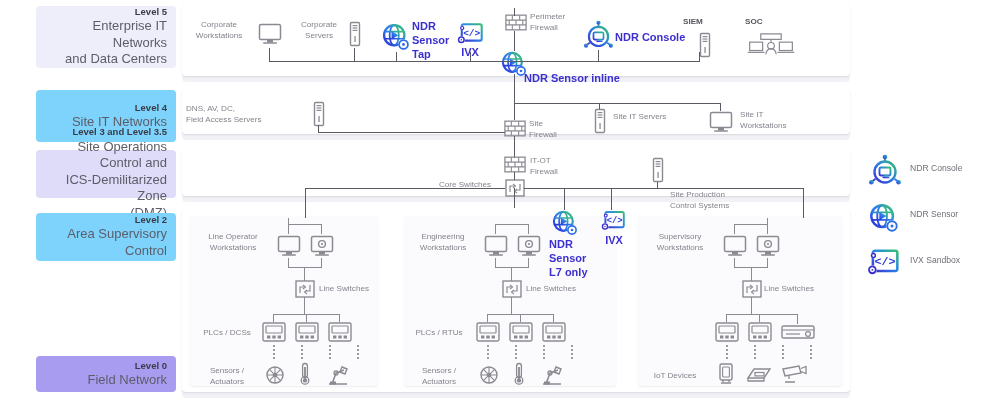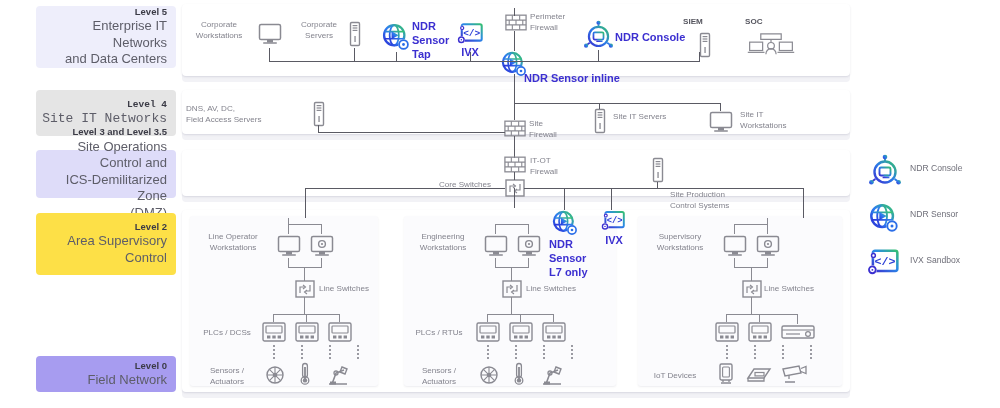--- a/index.html
+++ b/index.html
@@ -67,31 +67,31 @@
 </head>
 <body>
 
 <div id="root">
 
   <div class="lvl" style="top:6px;height:62px;background:#eeeefb;">
     <div class="t">Level 5</div>
     <div class="s" style="white-space:pre-line;">Enterprise IT Networks
 and Data Centers</div>
   </div>
-  <div class="lvl" style="top:90px;height:46px;background:#e5e5e5;font-family:Liberation Mono, monospace;">
+  <div class="lvl" style="top:90px;height:52px;background:#7dd3fc;">
     <div class="t">Level 4</div>
     <div class="s" style="white-space:pre-line;">Site IT Networks</div>
   </div>
   <div class="lvl" style="top:150px;height:48px;background:#dedcf9;">
     <div class="t">Level 3 and Level 3.5</div>
     <div class="s" style="white-space:pre-line;">Site Operations Control and
 ICS-Demilitarized Zone
 (DMZ)</div>
   </div>
-  <div class="lvl" style="top:213px;height:62px;background:#fde047;">
+  <div class="lvl" style="top:213px;height:48px;background:#7dd3fc;">
     <div class="t">Level 2</div>
     <div class="s" style="white-space:pre-line;">Area Supervisory Control</div>
   </div>
   <div class="lvl" style="top:356px;height:36px;background:#a79cf0;">
     <div class="t">Level 0</div>
     <div class="s" style="white-space:pre-line;">Field Network</div>
   </div>
 
   <div class="shade" style="left:182px;top:10px;width:668px;height:72px;"></div>
   <div class="band" style="left:182px;top:4px;width:668px;height:72px;"></div>

